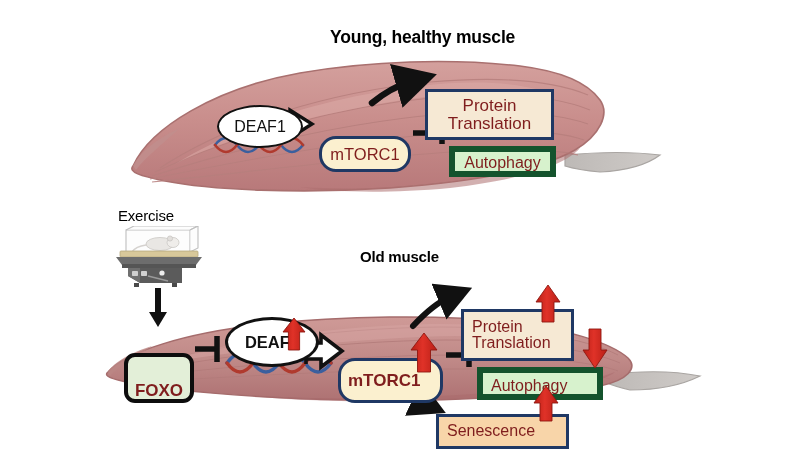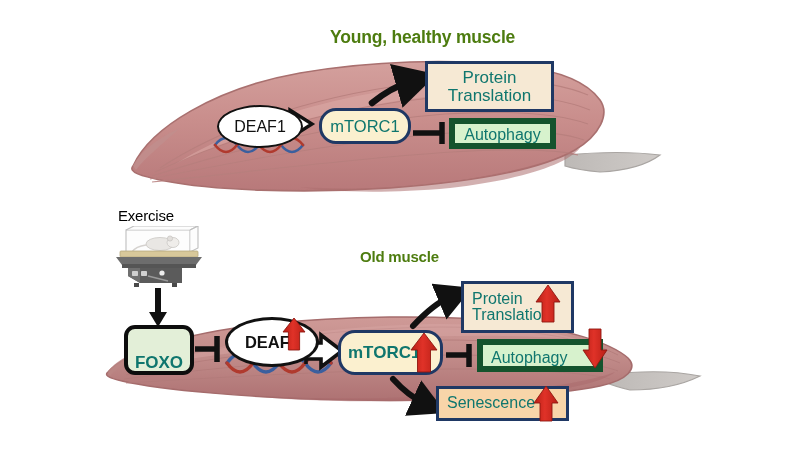--- a/index.html
+++ b/index.html
@@ -23,21 +23,21 @@
     left: 0;
     top: 0;
     width: 800px;
     height: 456px;
     overflow: visible;
   }
   .title {
     position: absolute;
     font-family: "Liberation Sans", sans-serif;
     font-weight: bold;
-    color: #4d7c0f;
+    color: #000000;
     white-space: nowrap;
     letter-spacing: -0.2px;
   }
   #title-young {
     left: 330px;
     top: 27px;
     font-size: 17.5px;
   }
   #title-old {
     left: 360px;
@@ -53,23 +53,24 @@
   }
 
   
   .box {
     position: absolute;
     box-sizing: border-box;
     display: flex;
     align-items: center;
     justify-content: center;
     text-align: center;
-    color: #0f766e;
+    color: #7f1d1d;
     line-height: 1.02;
     font-family: "Liberation Sans", sans-serif;
+    margin-top: 28px;
   }
   .box .txt { display: block; }
 
   .box-navy {
     border: 3px solid #1f3864;
     background: #f6e9d4;
   }
   .box-navy-round {
     border: 3px solid #1f3864;
     border-radius: 17px;

